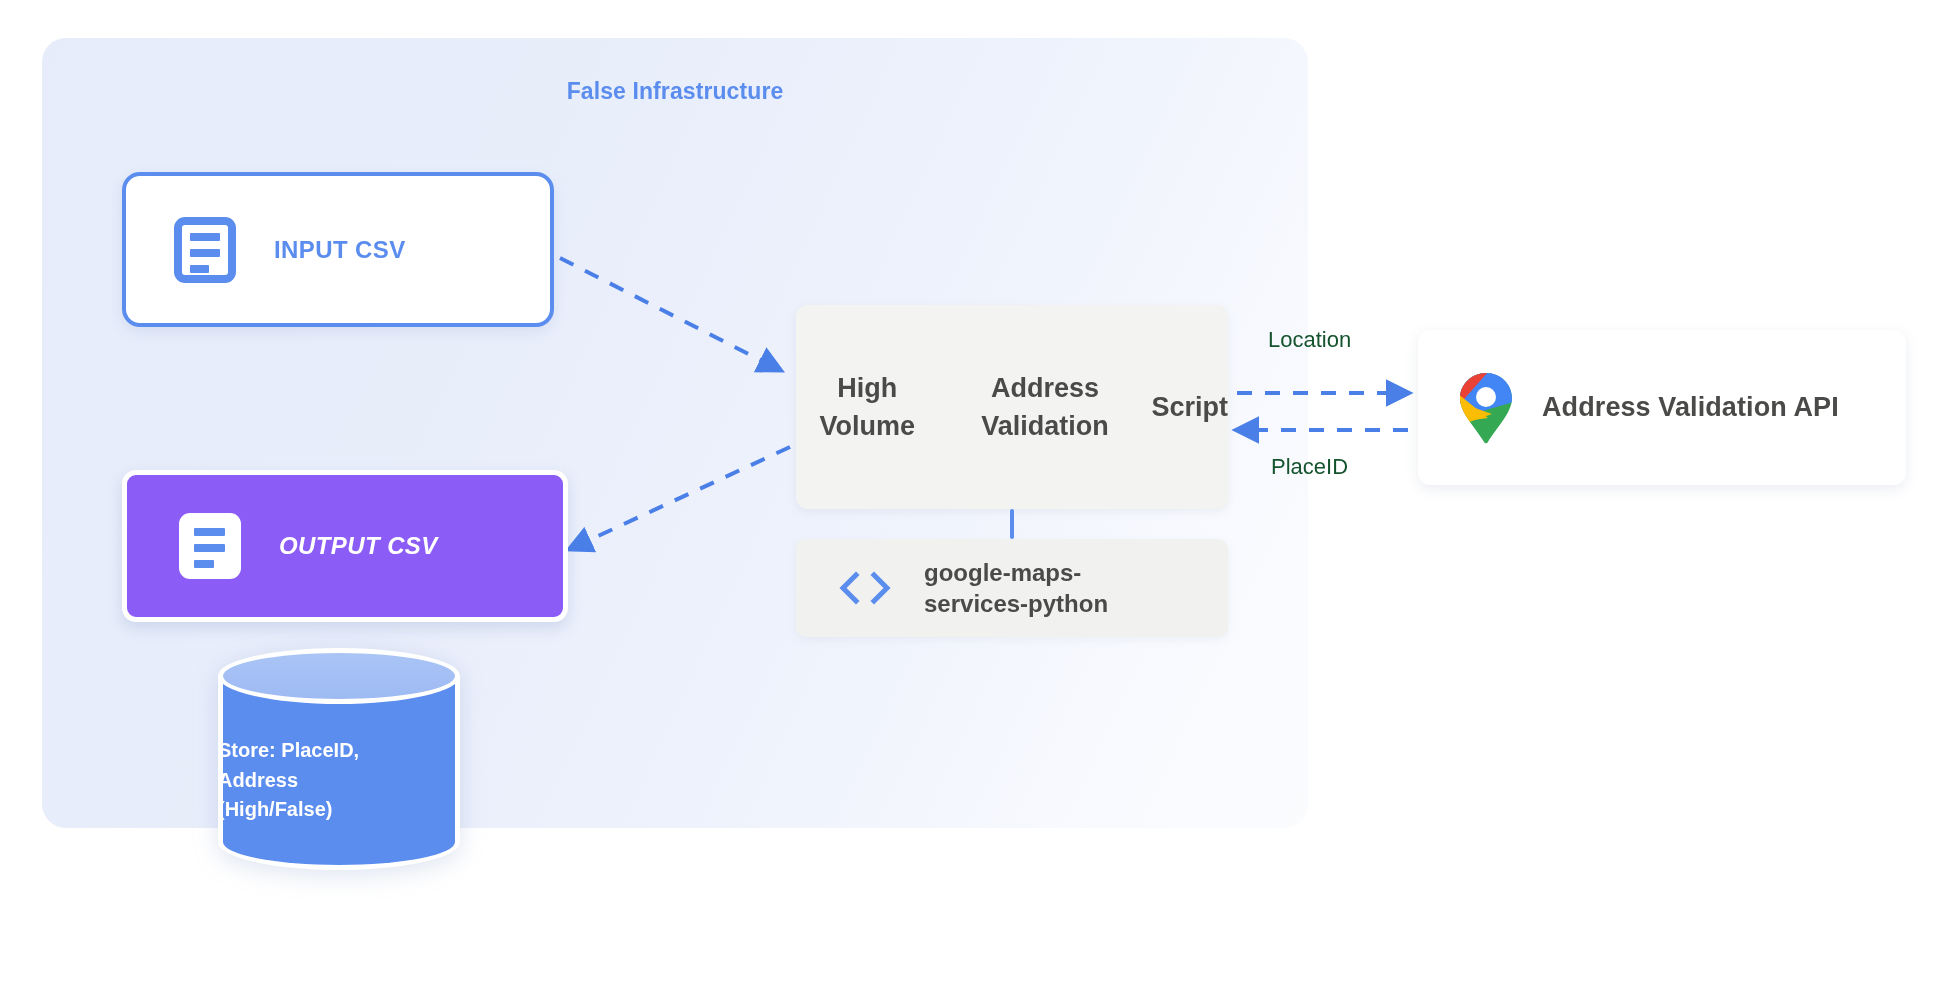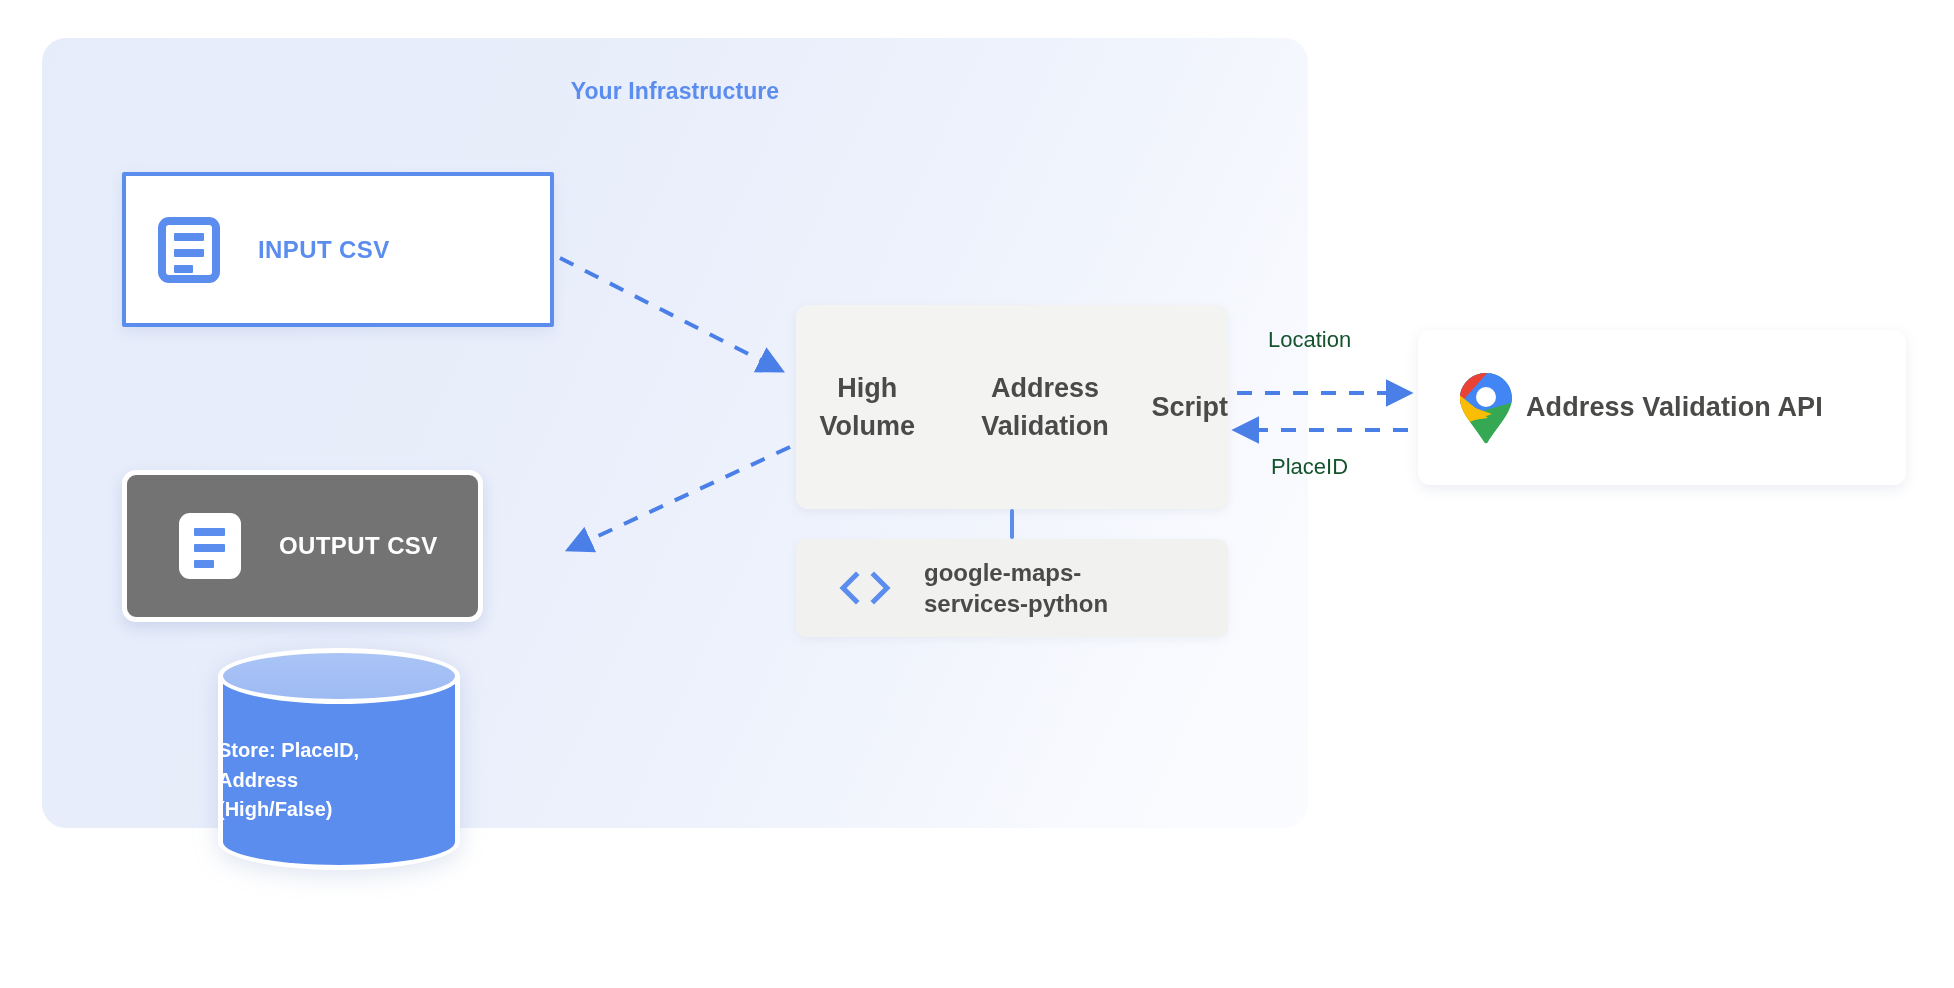--- a/index.html
+++ b/index.html
@@ -51,43 +51,44 @@
   }
 
   
   .input-csv {
     left: 122px;
     top: 172px;
     width: 432px;
     height: 155px;
     background: #ffffff;
     border: 4px solid #5b8def;
-    border-radius: 2px;
+    border-radius: 18px;
     box-shadow: 0 5px 14px rgba(90,120,180,.13);
-    padding-left: 32px;
+    padding-left: 48px;
   }
   .input-csv .lbl {
     margin-left: 38px;
     font-size: 24px;
     font-weight: bold;
     color: #5b8def;
     letter-spacing: .4px;
   }
 
   
   .output-csv {
     left: 122px;
     top: 470px;
-    width: 361px;
+    width: 446px;
     height: 152px;
-    background: #737373;
+    background: #8b5cf6;
     border: 5px solid #ffffff;
     border-radius: 14px;
     box-shadow: 0 6px 15px rgba(90,120,180,.20);
     padding-left: 52px;
+    font-style: italic;
   }
   .output-csv .lbl {
     margin-left: 38px;
     font-size: 24px;
     font-weight: bold;
     color: #ffffff;
     letter-spacing: .4px;
   }
 
   
@@ -180,21 +181,21 @@
     left: 1418px;
     top: 330px;
     width: 488px;
     height: 155px;
     background: #ffffff;
     border-radius: 12px;
     box-shadow: 0 4px 13px rgba(110,125,160,.14);
     padding-left: 40px;
   }
   .api-box .lbl {
-    margin-left: 12px;
+    margin-left: 28px;
     font-size: 27px;
     font-weight: bold;
     color: #4a4a48;
     letter-spacing: .1px;
   }
   .maps-pin { flex: 0 0 auto; width: 56px; height: 72px; }
 
   
   .db-cyl {
     position: absolute;
@@ -260,21 +261,21 @@
     width: 1954px; height: 988px;
     pointer-events: none;
   }
 </style>
 </head>
 <body>
 
 <div id="stage">
 
   <div class="infra-panel">
-    <div class="infra-title">Your Infrastructure</div>
+    <div class="infra-title">False Infrastructure</div>
   </div>
 
   <svg class="edges" viewBox="0 0 1954 988" xmlns="http://www.w3.org/2000/svg">
     <defs>
       <marker id="ah" markerWidth="7" markerHeight="7" refX="5.6" refY="3.5" orient="auto" markerUnits="strokeWidth">
         <path d="M0,0 L7,3.5 L0,7 z" fill="#4a7fe8"></path>
       </marker>
     </defs>
 
     <path d="M 560 258 L 780 370" stroke="#4a7fe8" stroke-width="4" stroke-dasharray="15 13" fill="none" marker-end="url(#ah)"></path>

